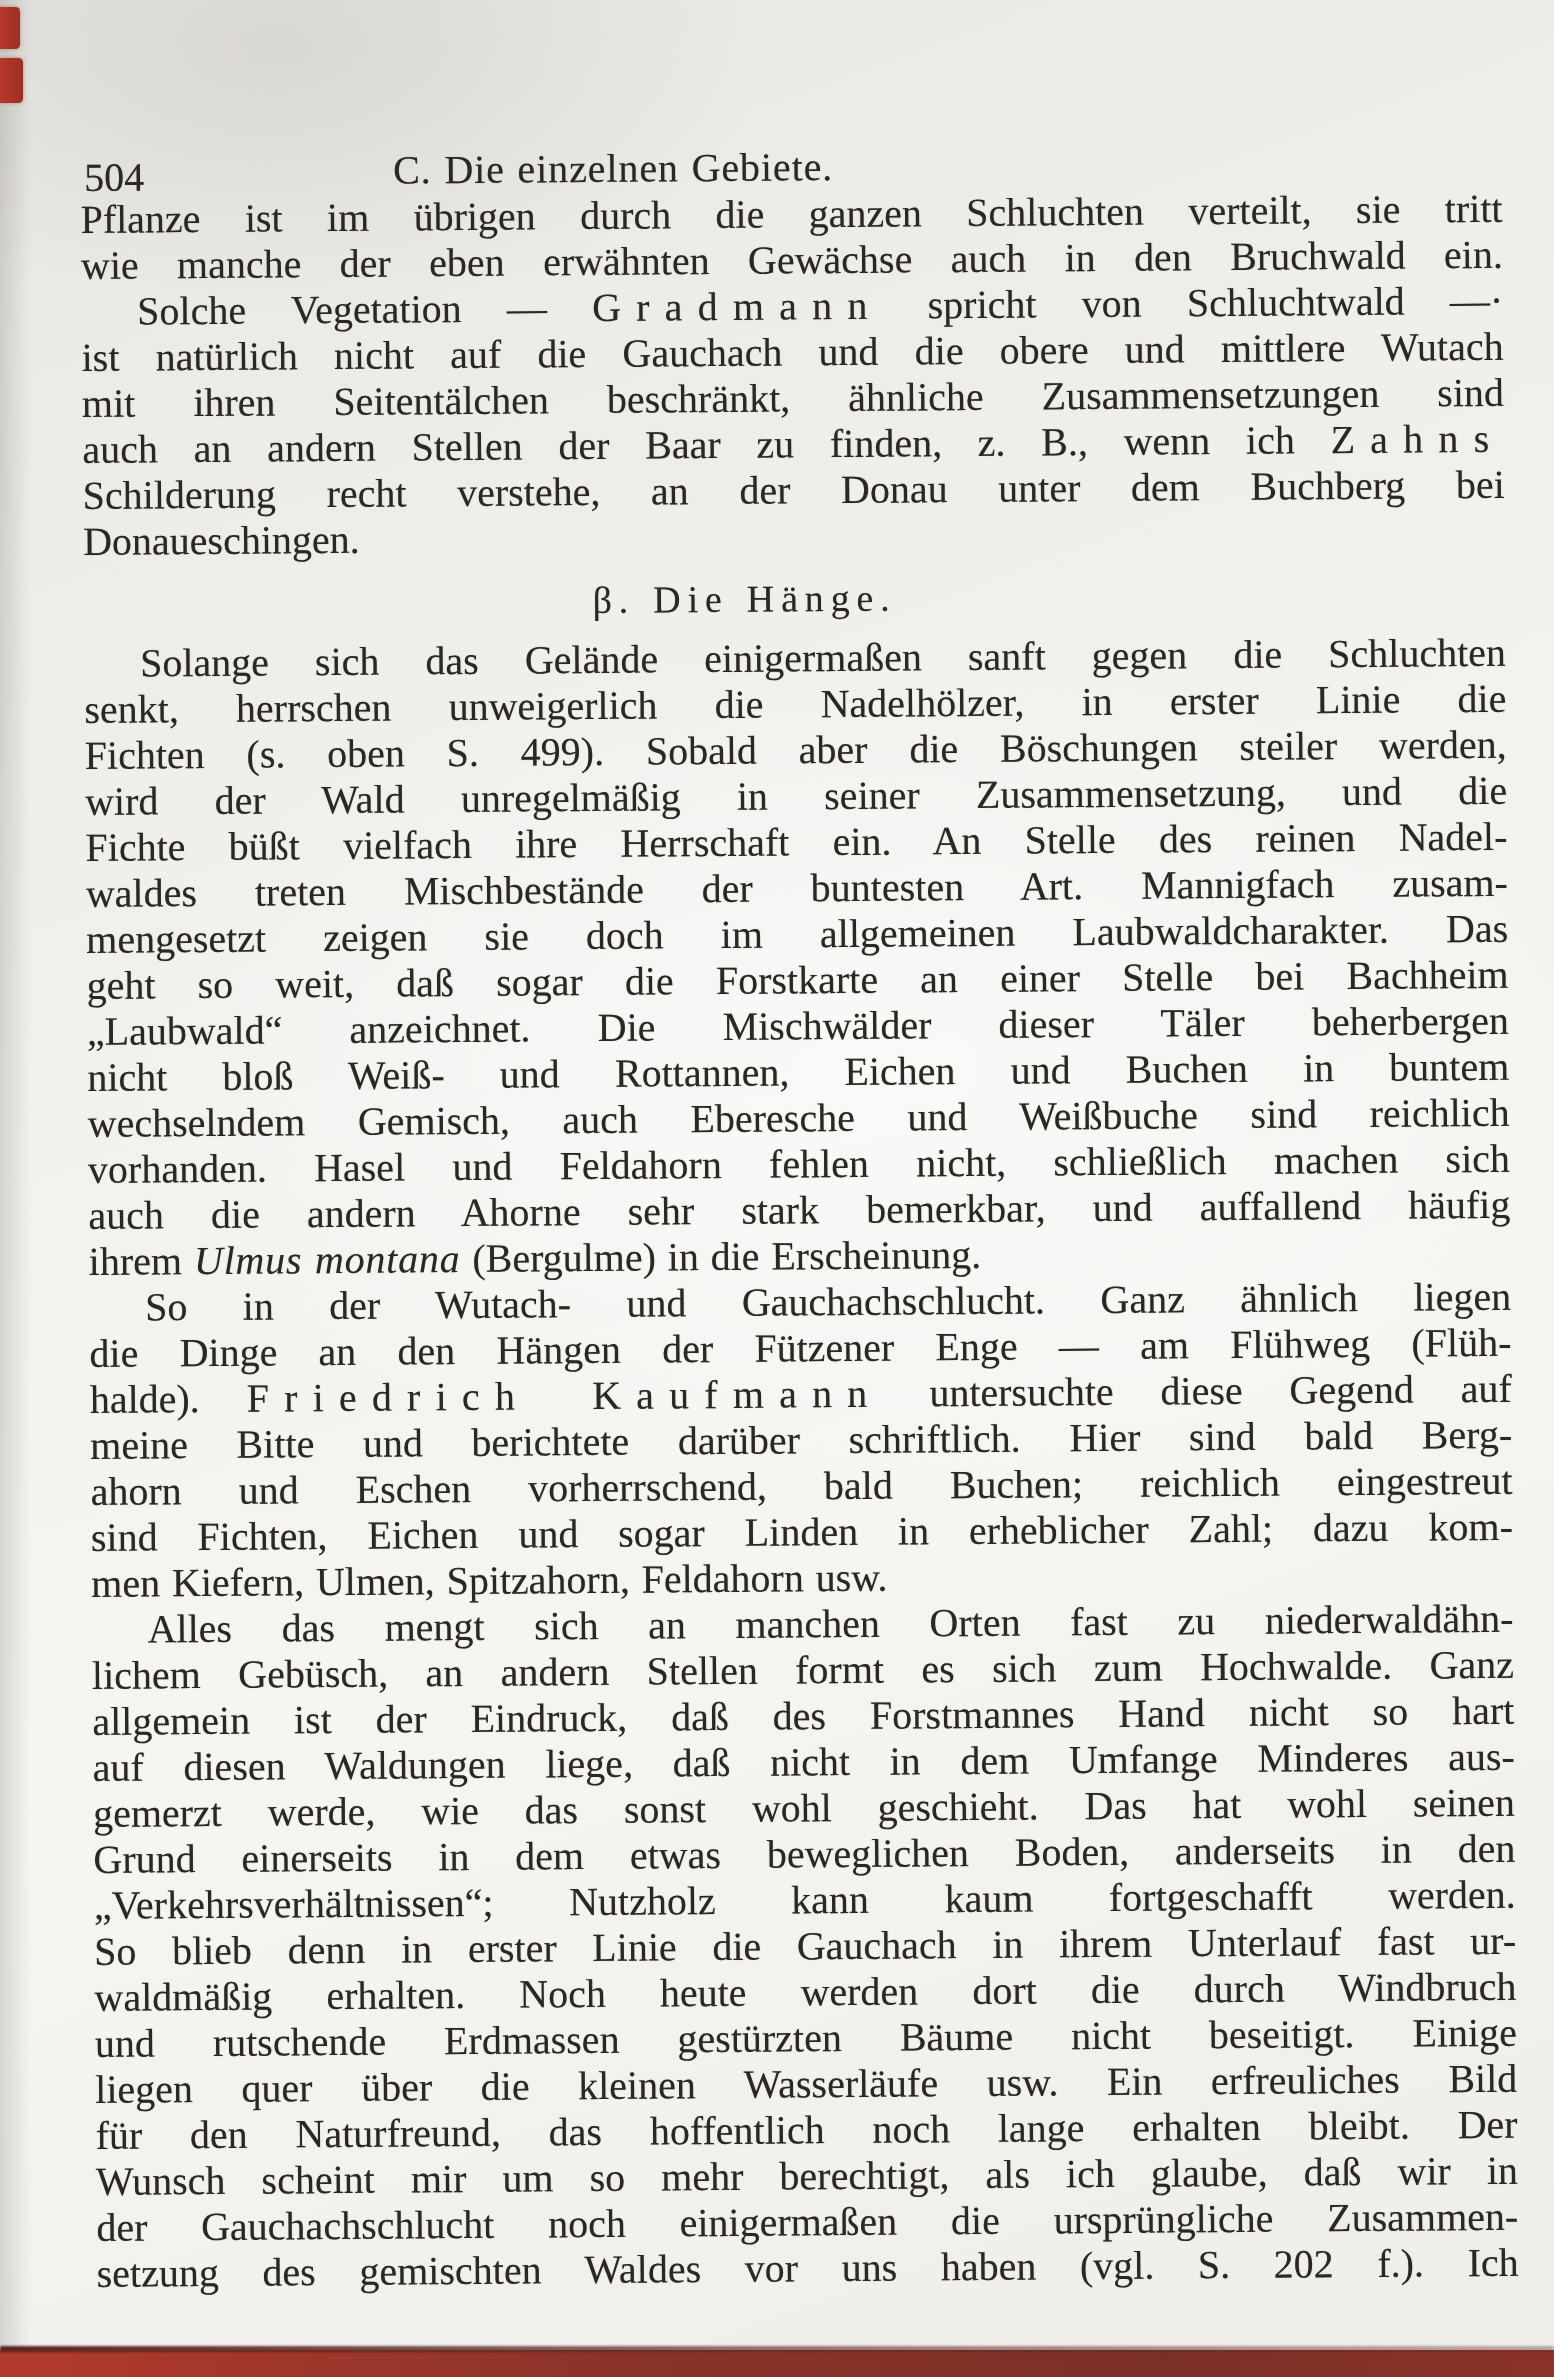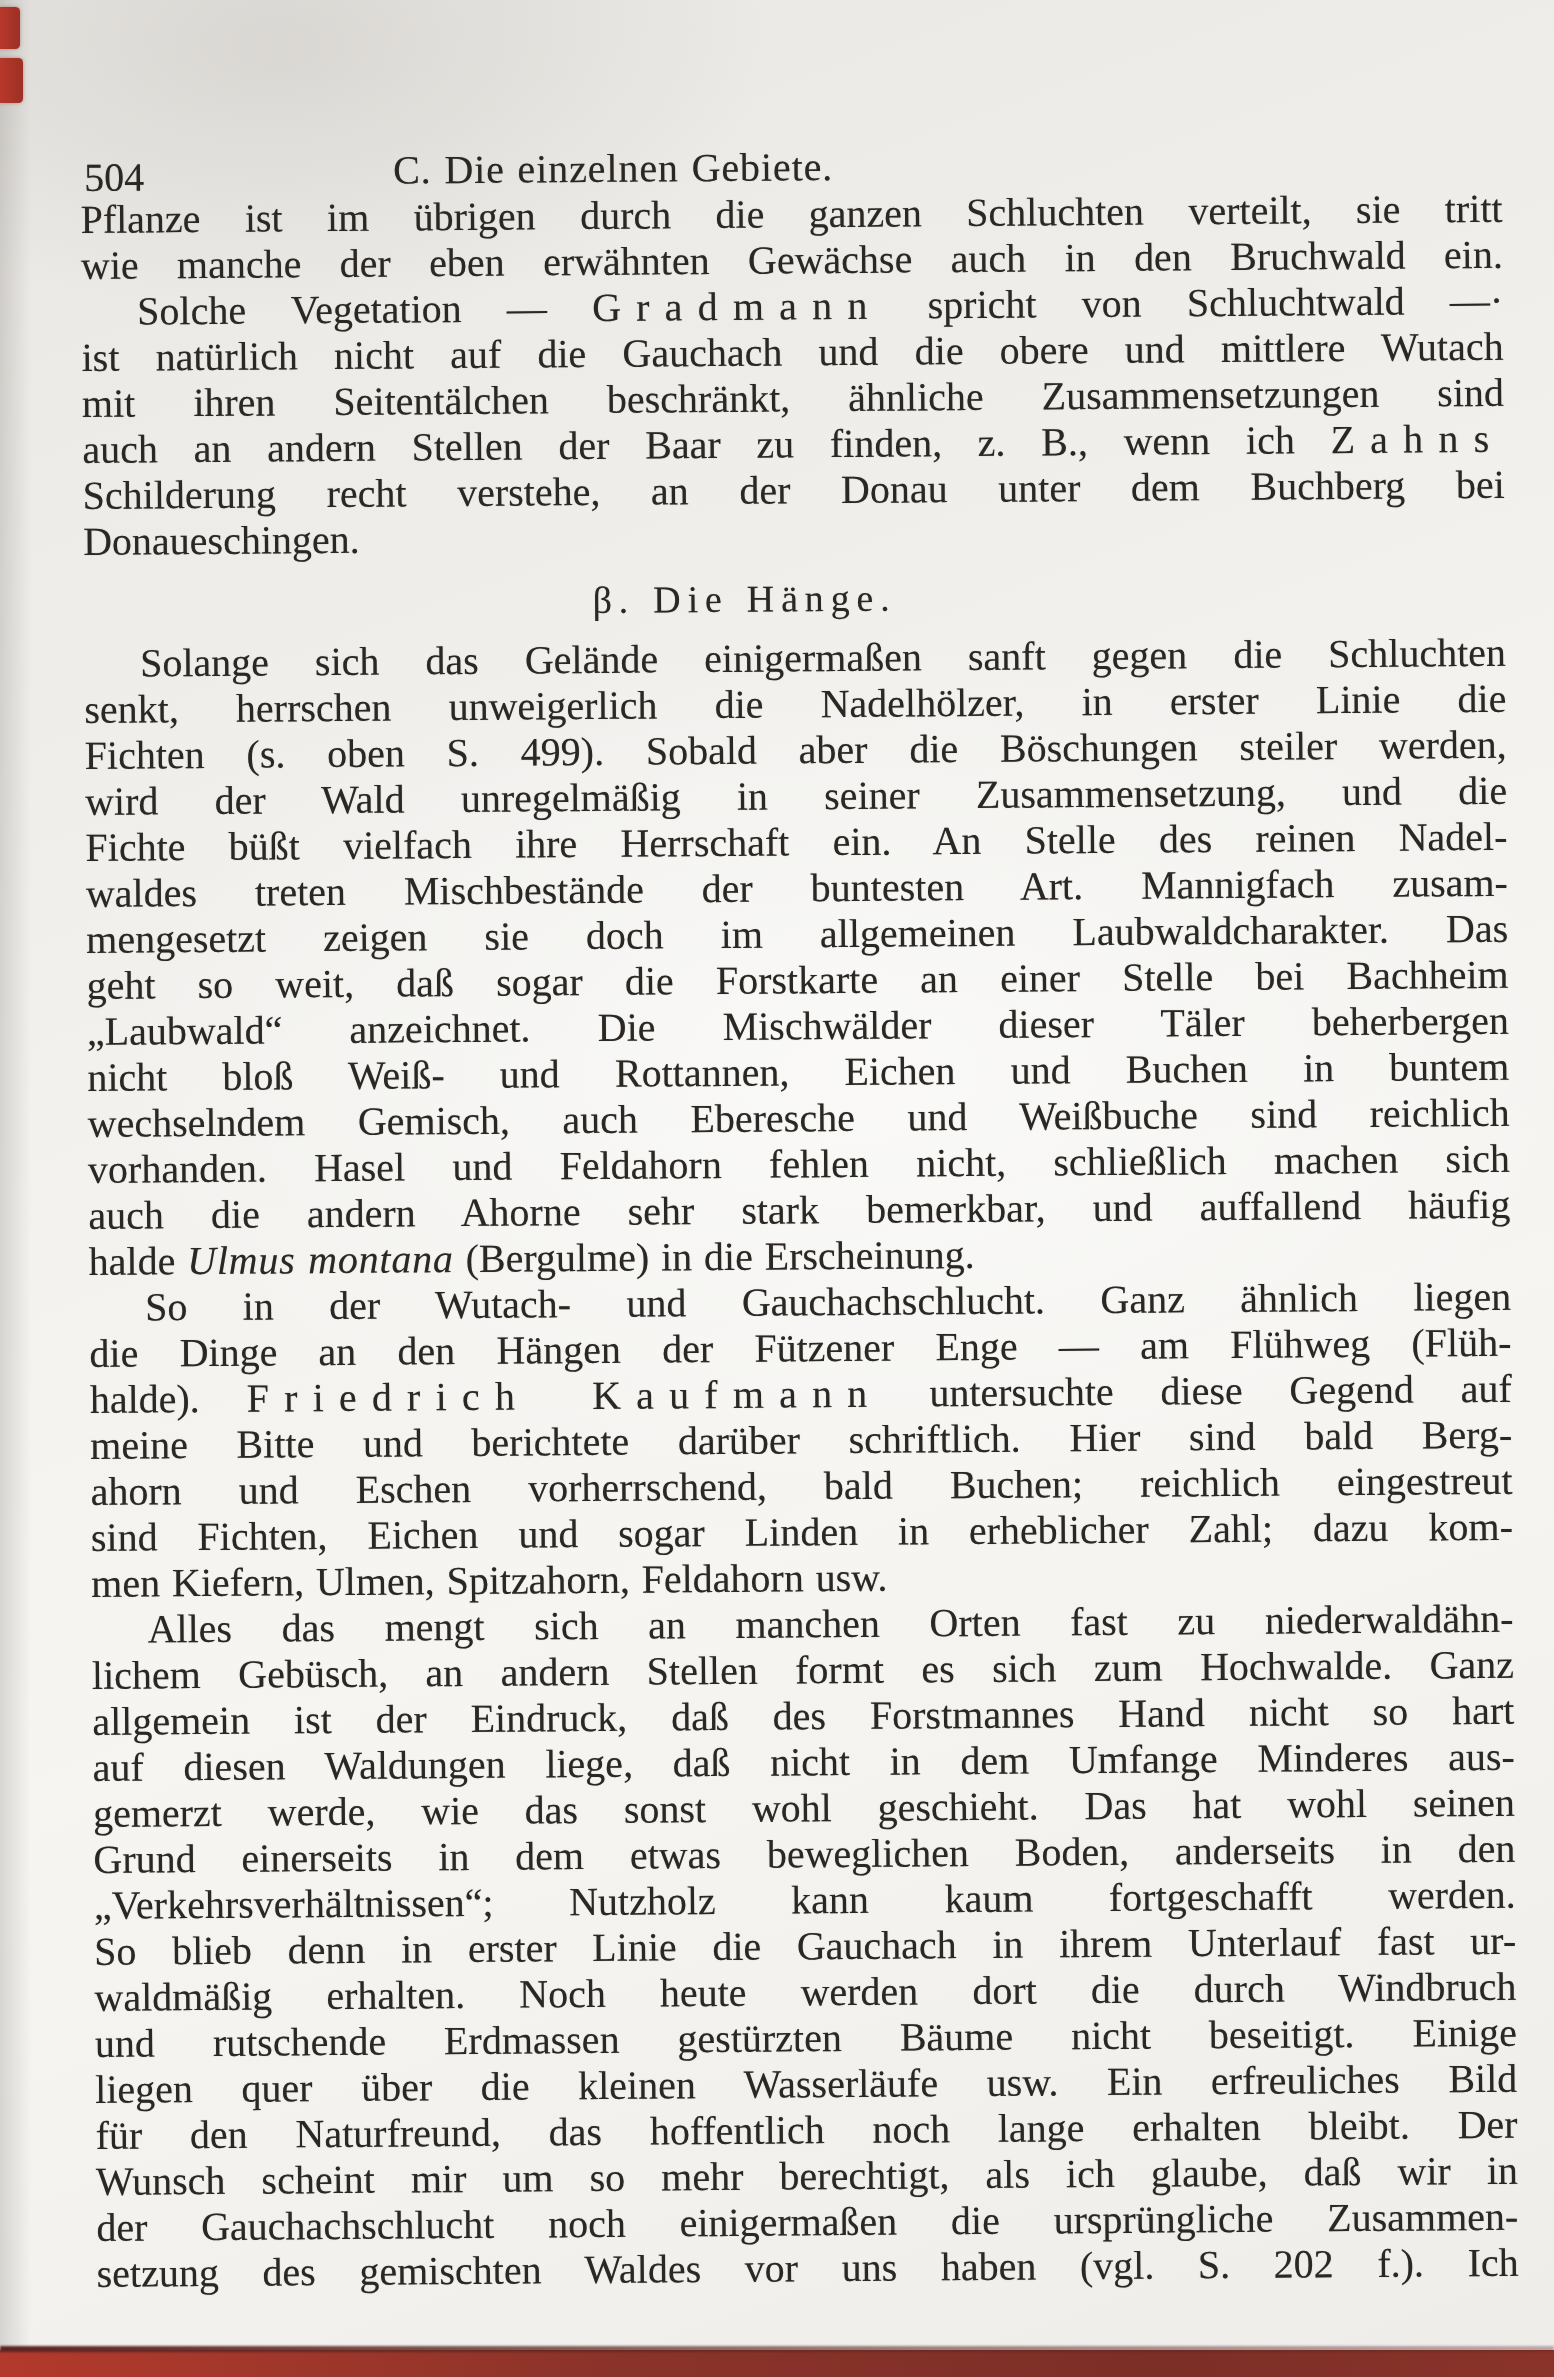--- a/index.html
+++ b/index.html
@@ -89,21 +89,21 @@
         <div class="line"><span>wird der Wald unregelmäßig in seiner Zusammensetzung, und die</span></div>
         <div class="line"><span>Fichte büßt vielfach ihre Herrschaft ein. An Stelle des reinen Nadel-</span></div>
         <div class="line"><span>waldes treten Mischbestände der buntesten Art. Mannigfach zusam-</span></div>
         <div class="line"><span>mengesetzt zeigen sie doch im allgemeinen Laubwaldcharakter. Das</span></div>
         <div class="line"><span>geht so weit, daß sogar die Forstkarte an einer Stelle bei Bachheim</span></div>
         <div class="line"><span>„Laubwald“ anzeichnet. Die Mischwälder dieser Täler beherbergen</span></div>
         <div class="line"><span>nicht bloß Weiß- und Rottannen, Eichen und Buchen in buntem</span></div>
         <div class="line"><span>wechselndem Gemisch, auch Eberesche und Weißbuche sind reichlich</span></div>
         <div class="line"><span>vorhanden. Hasel und Feldahorn fehlen nicht, schließlich machen sich</span></div>
         <div class="line"><span>auch die andern Ahorne sehr stark bemerkbar, und auffallend häufig</span></div>
-        <div class="line last"><span>halde </span><span class="seg-italic">Ulmus montana</span><span> (Bergulme) in die Erscheinung.</span></div>
+        <div class="line last"><span>ihrem </span><span class="seg-italic">Ulmus montana</span><span> (Bergulme) in die Erscheinung.</span></div>
         <div class="line indent"><span>So in der Wutach- und Gauchachschlucht. Ganz ähnlich liegen</span></div>
         <div class="line"><span>die Dinge an den Hängen der Fützener Enge — am Flühweg (Flüh-</span></div>
         <div class="line"><span>halde). </span><span class="seg-spaced">Friedrich Kaufmann</span><span> untersuchte diese Gegend auf</span></div>
         <div class="line"><span>meine Bitte und berichtete darüber schriftlich. Hier sind bald Berg-</span></div>
         <div class="line"><span>ahorn und Eschen vorherrschend, bald Buchen; reichlich eingestreut</span></div>
         <div class="line"><span>sind Fichten, Eichen und sogar Linden in erheblicher Zahl; dazu kom-</span></div>
         <div class="line last"><span>men Kiefern, Ulmen, Spitzahorn, Feldahorn usw.</span></div>
         <div class="line indent"><span>Alles das mengt sich an manchen Orten fast zu niederwaldähn-</span></div>
         <div class="line"><span>lichem Gebüsch, an andern Stellen formt es sich zum Hochwalde. Ganz</span></div>
         <div class="line"><span>allgemein ist der Eindruck, daß des Forstmannes Hand nicht so hart</span></div>

